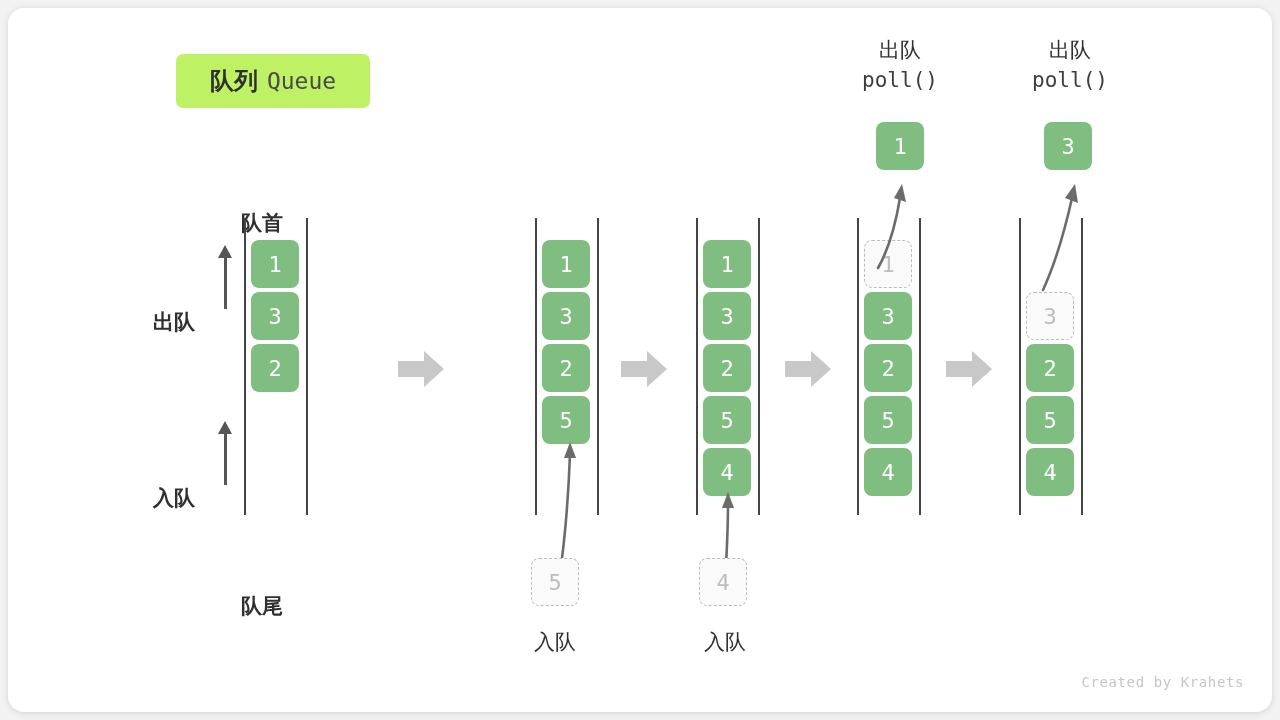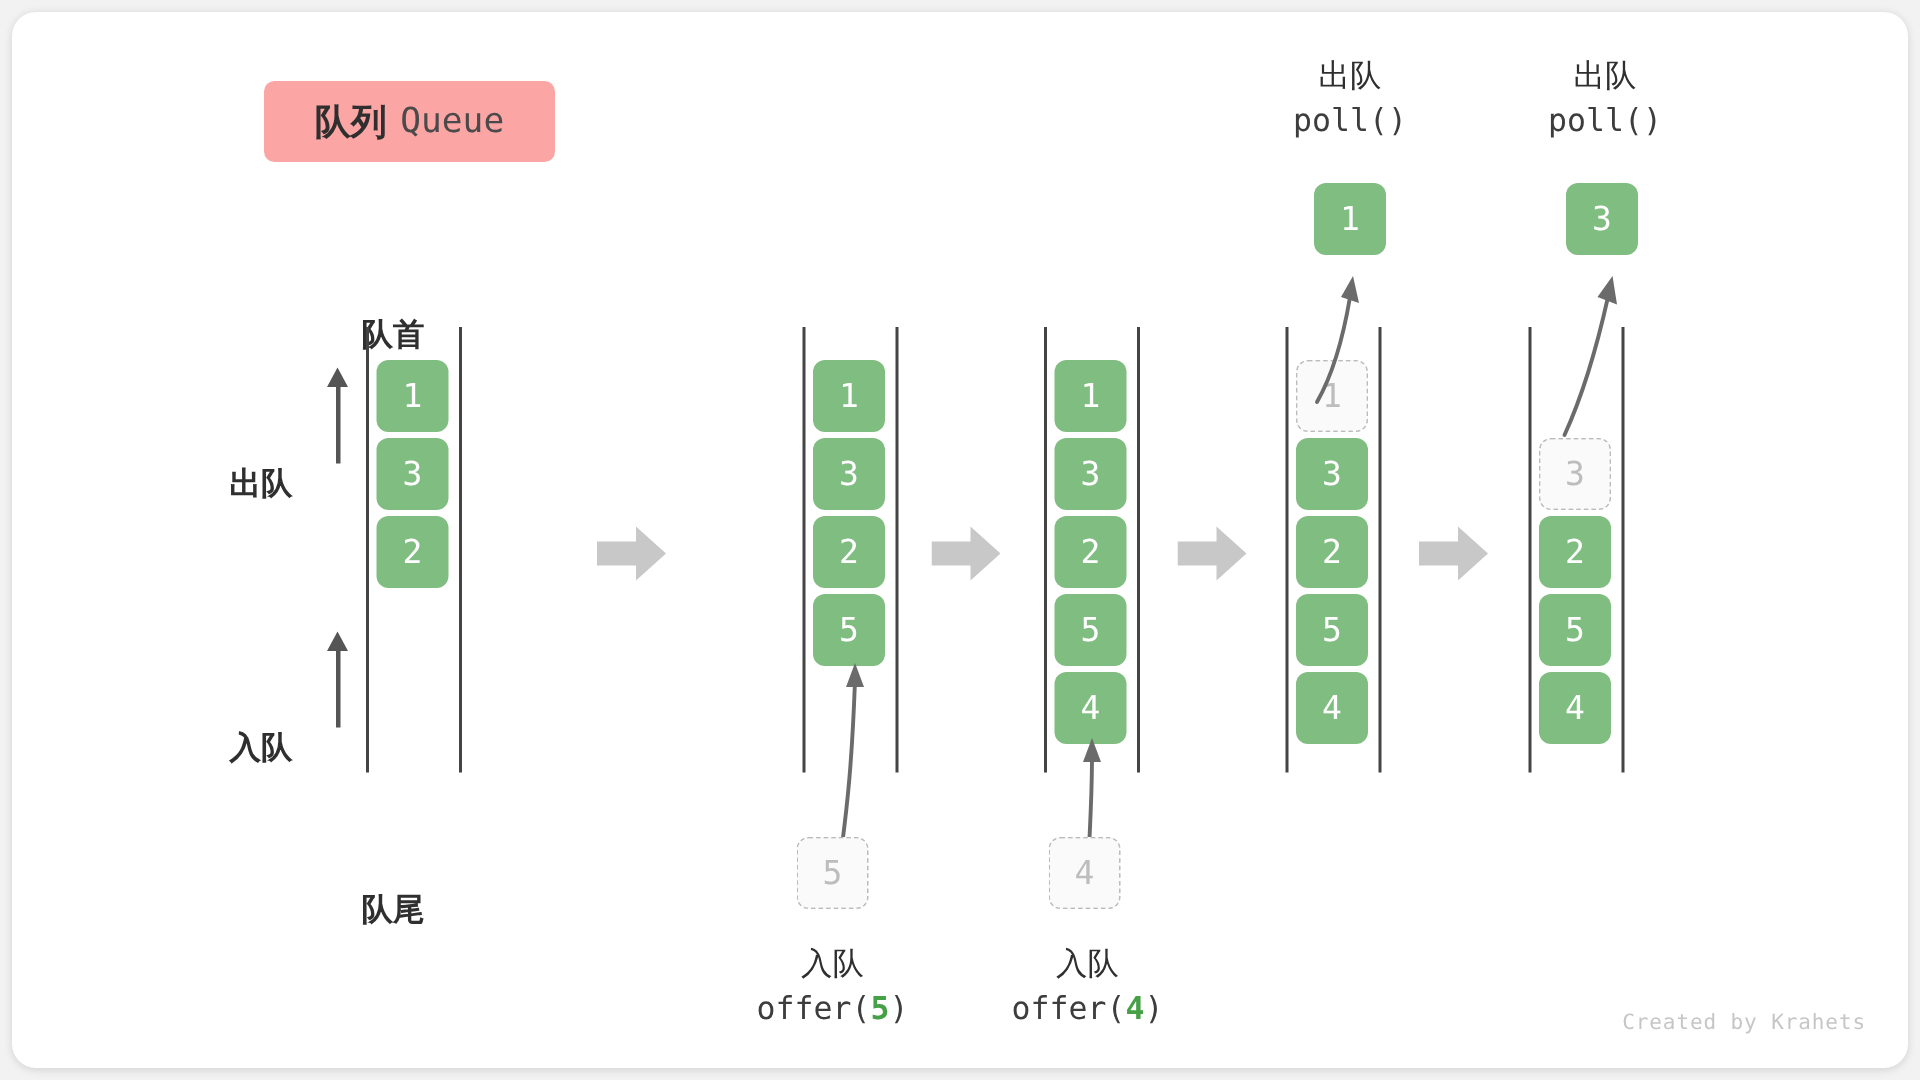--- a/index.html
+++ b/index.html
@@ -17,21 +17,21 @@
     background: #ffffff;
     border-radius: 16px;
     box-shadow: 0 1px 6px rgba(0,0,0,0.13);
   }
   .abs { position: absolute; }
 
   
   #title-chip {
     left: 168px; top: 46px;
     width: 194px; height: 54px;
-    background: #fca5a5;
+    background: #bef264;
     border-radius: 7px;
     display: flex; align-items: center; justify-content: center;
     gap: 9px;
   }
   #title-chip .cn {
     font-size: 24px; font-weight: bold; color: #2f2f2f;
     font-family: "DejaVu Sans", sans-serif;
   }
   #title-chip .en {
     font-size: 23px; color: #4a4a4a;
@@ -159,21 +159,20 @@
 
   <svg class="abs curve" style="left:520px; top:420px;" width="90" height="145" viewBox="0 0 90 145" xmlns="http://www.w3.org/2000/svg">
     <path d="M33 138 C 37 108, 40 80, 42 26" fill="none" stroke="#6b6b6b" stroke-width="2.6" stroke-linecap="round"></path>
     <path d="M42 14 L48 30 L36 30 Z" fill="#6b6b6b"></path>
   </svg>
 
   <div class="abs cell ghost" style="left:523px; top:550px;">5</div>
 
   <div class="abs opcap" style="left:467px; top:620px; width:160px;">
     <div class="l1">入队</div>
-    <div class="l2"><span>offer(</span><span class="arg">5</span><span>)</span></div>
   </div>
 
   <div class="abs" style="left:613px; top:341px;">
     <svg class="steparrow" viewBox="0 0 46 40" xmlns="http://www.w3.org/2000/svg">
       <path d="M0 12 H26 V2 L46 20 L26 38 V28 H0 Z" fill="#c8c8c8"></path>
     </svg>
   </div>
 
   <div class="abs" style="left:688px; top:210px;">
     <div class="abs rail" style="left:0px; top:0px; height:297px;"></div>
@@ -187,21 +186,20 @@
 
   <svg class="abs curve" style="left:688px; top:470px;" width="90" height="95" viewBox="0 0 90 95" xmlns="http://www.w3.org/2000/svg">
     <path d="M30 88 C 31 66, 32 50, 32 26" fill="none" stroke="#6b6b6b" stroke-width="2.6" stroke-linecap="round"></path>
     <path d="M32 14 L38 30 L26 30 Z" fill="#6b6b6b"></path>
   </svg>
 
   <div class="abs cell ghost" style="left:691px; top:550px;">4</div>
 
   <div class="abs opcap" style="left:637px; top:620px; width:160px;">
     <div class="l1">入队</div>
-    <div class="l2"><span>offer(</span><span class="arg">4</span><span>)</span></div>
   </div>
 
   <div class="abs" style="left:777px; top:341px;">
     <svg class="steparrow" viewBox="0 0 46 40" xmlns="http://www.w3.org/2000/svg">
       <path d="M0 12 H26 V2 L46 20 L26 38 V28 H0 Z" fill="#c8c8c8"></path>
     </svg>
   </div>
 
   <div class="abs" style="left:849px; top:210px;">
     <div class="abs rail" style="left:0px; top:0px; height:297px;"></div>

